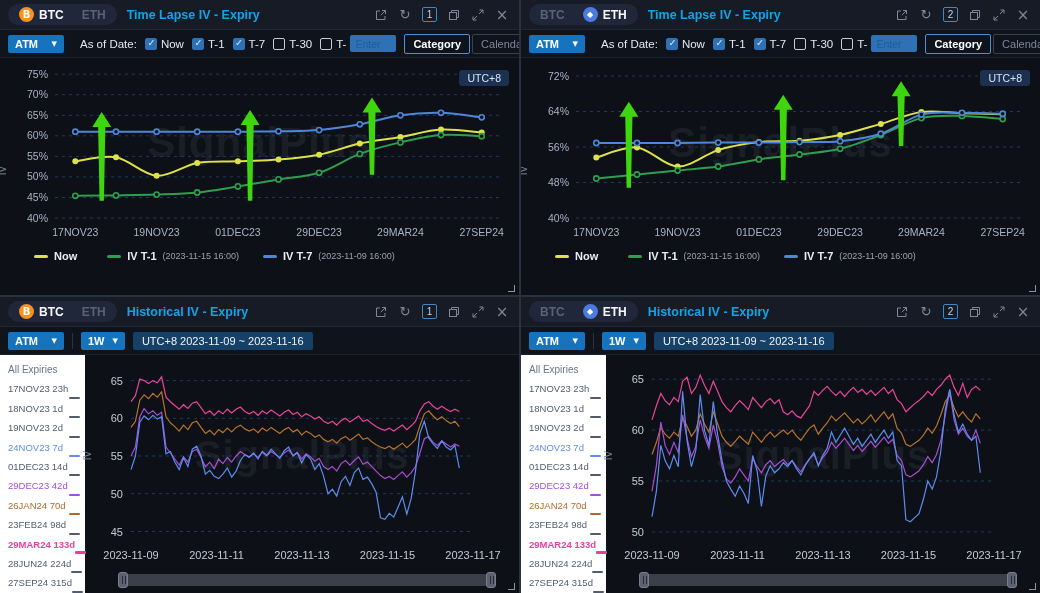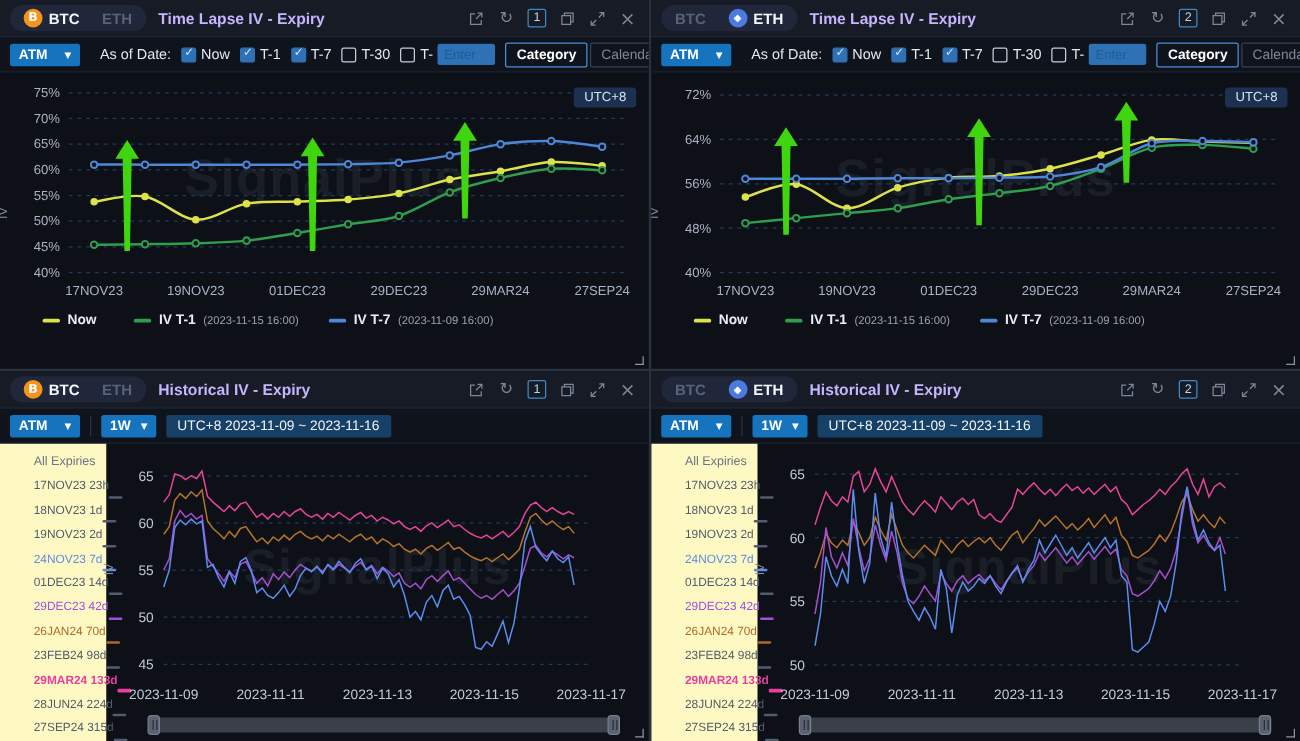--- a/index.html
+++ b/index.html
@@ -8,21 +8,21 @@
   .grid{display:grid;grid-template-columns:519px 519px;grid-template-rows:295px 296px;gap:2px;width:1040px;height:593px}
   .panel{background:#0d1016;display:flex;flex-direction:column;position:relative;overflow:hidden}
   
   .phead{height:30px;min-height:30px;background:#161b25;display:flex;align-items:center;padding:0 10px 0 8px;gap:10px;border-bottom:1px solid #202838}
   .tabs{background:#20273a;border-radius:13px;display:flex;align-items:center;padding:2px 4px;gap:4px}
   .tab{display:flex;align-items:center;padding:1px 7px;font-size:12px;color:#58627a;font-weight:bold;border-radius:11px;cursor:pointer}
   .tab.active{color:#f5f8fc}
   .coin-ic{width:15px;height:15px;border-radius:50%;display:inline-flex;align-items:center;justify-content:center;color:#fff;font-weight:bold;margin-right:5px;font-family:"DejaVu Sans",sans-serif}
   .coin-ic.btc{background:#f7931a;font-size:10px}
   .coin-ic.eth{background:#4b7ae0;font-size:8px}
-  .ptitle{color:#c4b5fd;font-size:12.5px;font-weight:bold;white-space:nowrap}
+  .ptitle{color:#0ea5e9;font-size:12.5px;font-weight:bold;white-space:nowrap}
   .wicons{margin-left:auto;display:flex;align-items:center;gap:10px;color:#7d8798}
   .wicon{width:14px;height:14px;display:inline-flex;align-items:center;justify-content:center;font-size:13px;cursor:pointer;font-family:"DejaVu Sans",sans-serif}
   .badge{border:1px solid #3f88c5;color:#bcd6ee;font-size:10px;min-width:15px;height:15px;line-height:13px;text-align:center;border-radius:2px}
   
   .ptool{height:28px;min-height:28px;background:#0e131c;display:flex;align-items:center;padding:0 8px;gap:8px;border-bottom:1px solid #1b2230}
   .select{background:#1574bd;color:#fff;font-size:11px;font-weight:bold;padding:3px 7px;border-radius:2px;display:flex;align-items:center;justify-content:space-between;min-width:56px;cursor:pointer}
   .select.small{min-width:42px}
   .caret{font-size:7px;margin-left:8px;font-family:"DejaVu Sans",sans-serif}
   .vdiv{width:1px;height:16px;background:#2a3344}
   .lbl{color:#e2e8f0;font-size:11.5px;white-space:nowrap}
@@ -43,21 +43,21 @@
   svg{display:block;position:relative;z-index:2}
   .tick{fill:#a9b3c4;font-size:10.5px}
   .htick{fill:#c2cad8;font-size:11px}
   .legend{display:flex;gap:24px;align-items:center;margin:6px 0 0 34px;position:relative;z-index:2}
   .leg-item{display:flex;align-items:center;gap:6px;cursor:pointer}
   .leg-mark{width:14px;height:3px;border-radius:2px}
   .leg-label{color:#e8edf4;font-size:11px;font-weight:bold}
   .leg-note{color:#98a2b3;font-size:9px}
   
   .pbody.hist{display:flex}
-  .sidebar{width:85px;min-width:85px;background:#fef9c3;padding:5px 0 0 27px;font-size:9.5px;line-height:19.4px}
+  .sidebar{width:85px;min-width:85px;background:#ffffff;padding:5px 0 0 8px;font-size:9.5px;line-height:19.4px}
   .sb-head{color:#6b7486;font-size:10px}
   .sb-item{display:flex;align-items:flex-end;white-space:nowrap;cursor:pointer}
   .sb-dash{width:11px;min-width:11px;height:2px;border-radius:1px;margin-left:auto;margin-right:5px}
   .hist-main{flex:1;position:relative}
   .slider{height:12px;margin:5px 26px 0 36px;position:relative;background:#3a4049;border-radius:6px;cursor:pointer}
   .handle{position:absolute;top:-2px;width:10px;height:16px;background:#5a6170;border:1px solid #767d8c;border-radius:3px;z-index:2}
   .handle.l{left:-3px}.handle.r{right:-3px}
   .handle::after{content:"";position:absolute;left:2.5px;top:3px;width:1px;height:8px;background:#2a2f38;box-shadow:3px 0 0 #2a2f38}
   .resize-corner{position:absolute;right:4px;bottom:3px;width:7px;height:7px;border-right:1px solid #8a93a6;border-bottom:1px solid #8a93a6;cursor:nwse-resize;z-index:4}
 </style>

